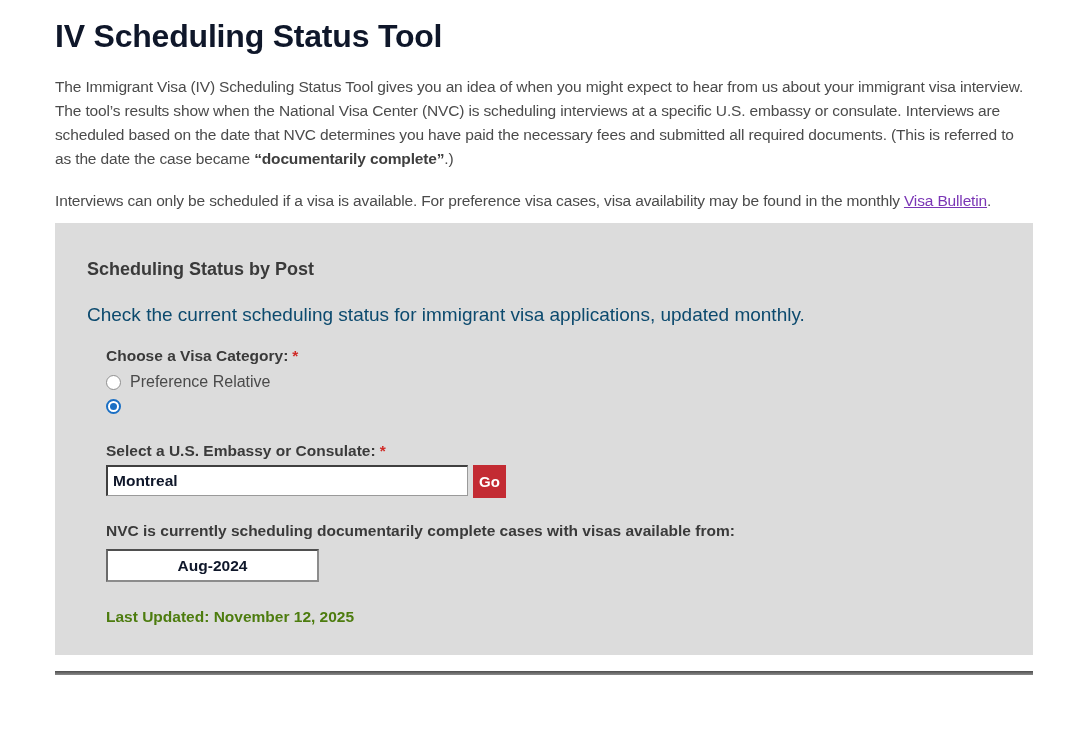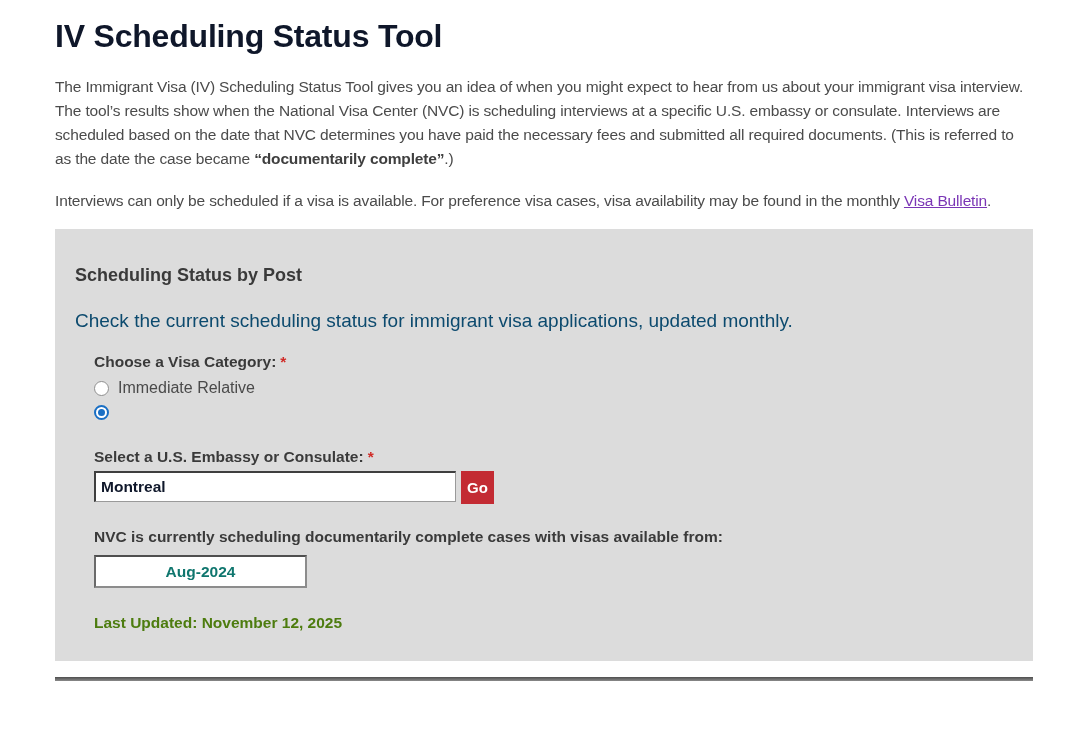--- a/index.html
+++ b/index.html
@@ -31,24 +31,24 @@
     letter-spacing: -0.15px;
   }
   .para.second { margin-top: 18px; }
   .para .bold-inline { font-weight: 700; color: #3f3f3f; }
   .text-link {
     color: #7a35b5;
     text-decoration: underline;
     cursor: pointer;
   }
   .panel {
-    margin-top: 16px;
+    margin-top: 10px;
     width: 978px;
     background: #dcdcdc;
-    padding: 36px 20px 28px 20px;
+    padding: 36px 20px 28px 32px;
   }
   .panel-heading {
     margin: 0;
     font-size: 18px;
     line-height: 21px;
     font-weight: 700;
     color: #3a3a3a;
   }
   .panel-desc {
     margin: 24px 0 0 0;
@@ -131,21 +131,21 @@
     margin-top: 8px;
     width: 213px;
     height: 33px;
     background: #ffffff;
     border-style: solid;
     border-width: 2px;
     border-color: #4f4f4f #8c8c8c #8c8c8c #6a6a6a;
     display: flex; align-items: center; justify-content: center;
     font-size: 15.5px;
     font-weight: 700;
-    color: #0f766e;
+    color: #0f172a;
   }
   .last-updated {
     margin-top: 24px;
     font-size: 15.5px;
     line-height: 21px;
     font-weight: 700;
     color: #4d7c0f;
   }
   .section-divider {
     margin-top: 16px;
@@ -171,21 +171,21 @@
 
     <p class="panel-desc">Check the current scheduling status for immigrant visa applications, updated monthly.</p>
 
     <div class="form-area">
 
       <div class="field-label"><span>Choose a Visa Category:</span><span class="req-star">*</span></div>
 
       <div class="radio-group">
         <div class="radio-row" role="radio" aria-checked="false">
           <span class="radio-circle"></span>
-          <span class="radio-label">Immediate Relative</span>
+          <span class="radio-label">Preference Relative</span>
         </div>
         <div class="radio-row checked" role="radio" aria-checked="true">
           <span class="radio-circle"></span>
         </div>
       </div>
 
       <div class="field-label embassy-label"><span>Select a U.S. Embassy or Consulate:</span><span class="req-star">*</span></div>
 
       <div class="input-row">
         <input class="embassy-input" type="text" value="Montreal" style="">

